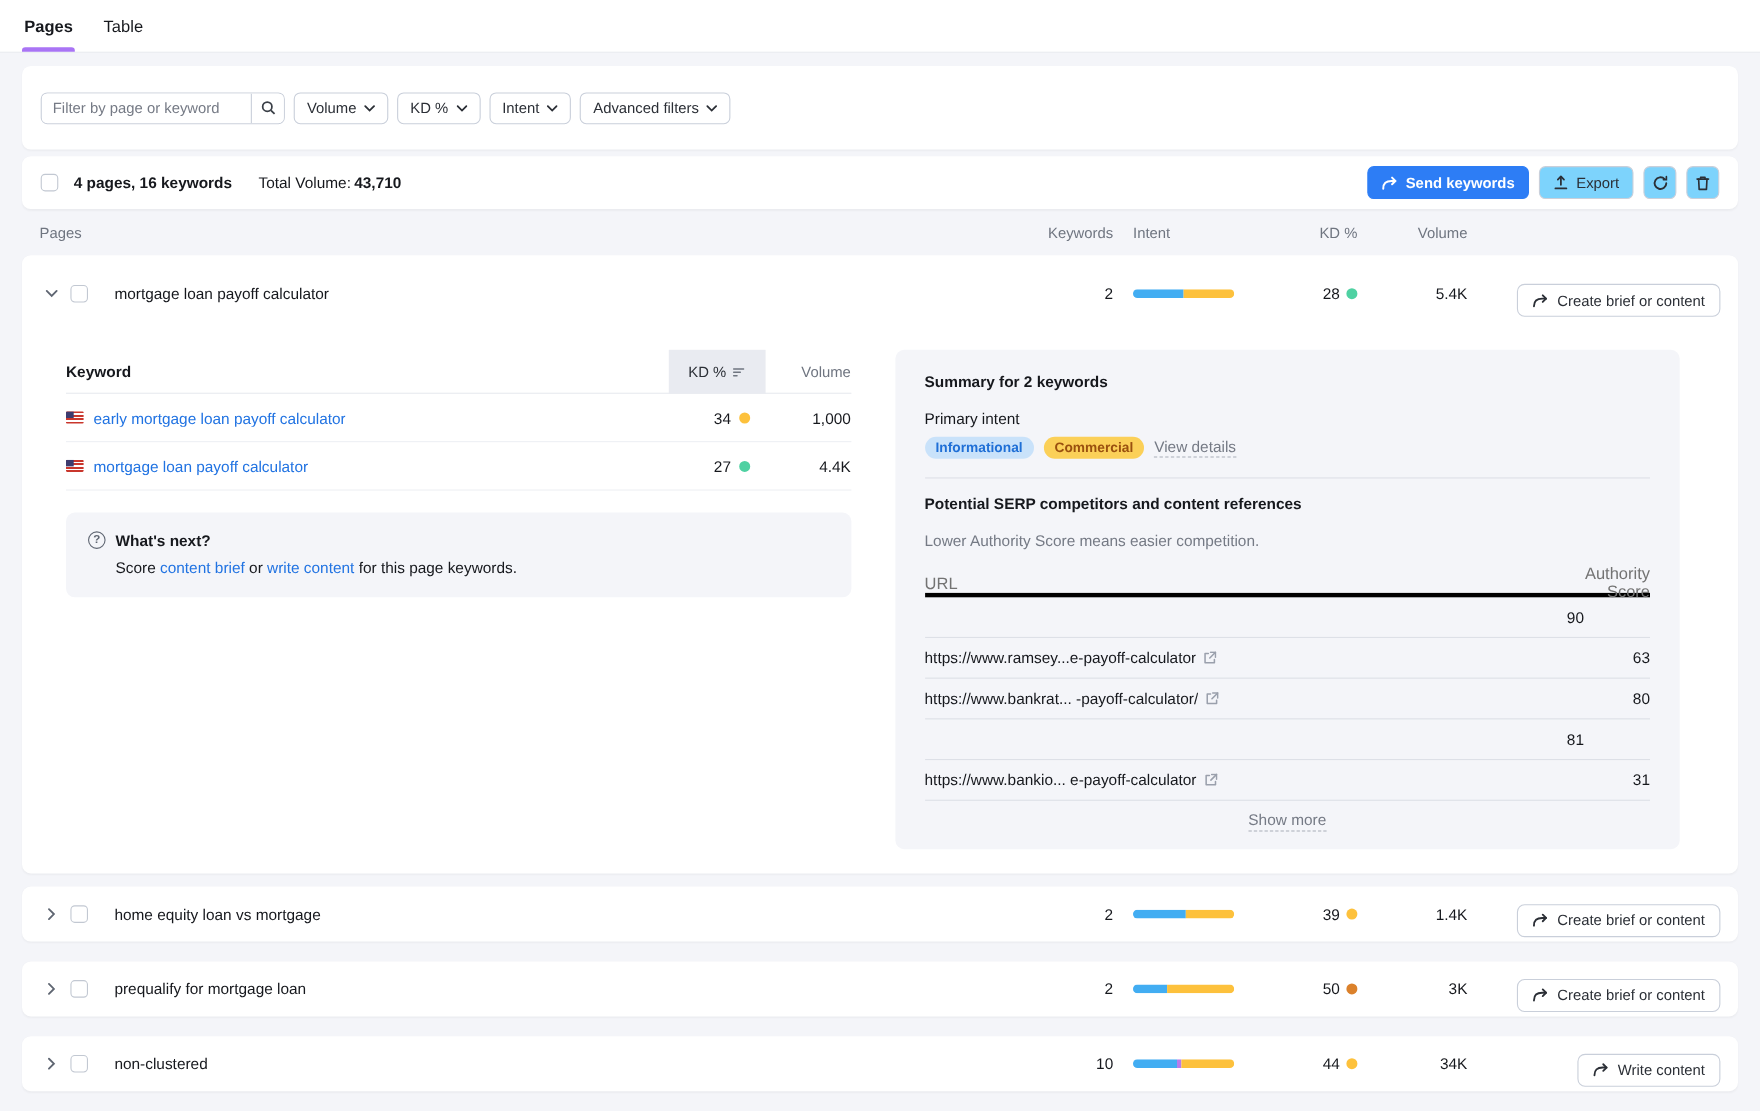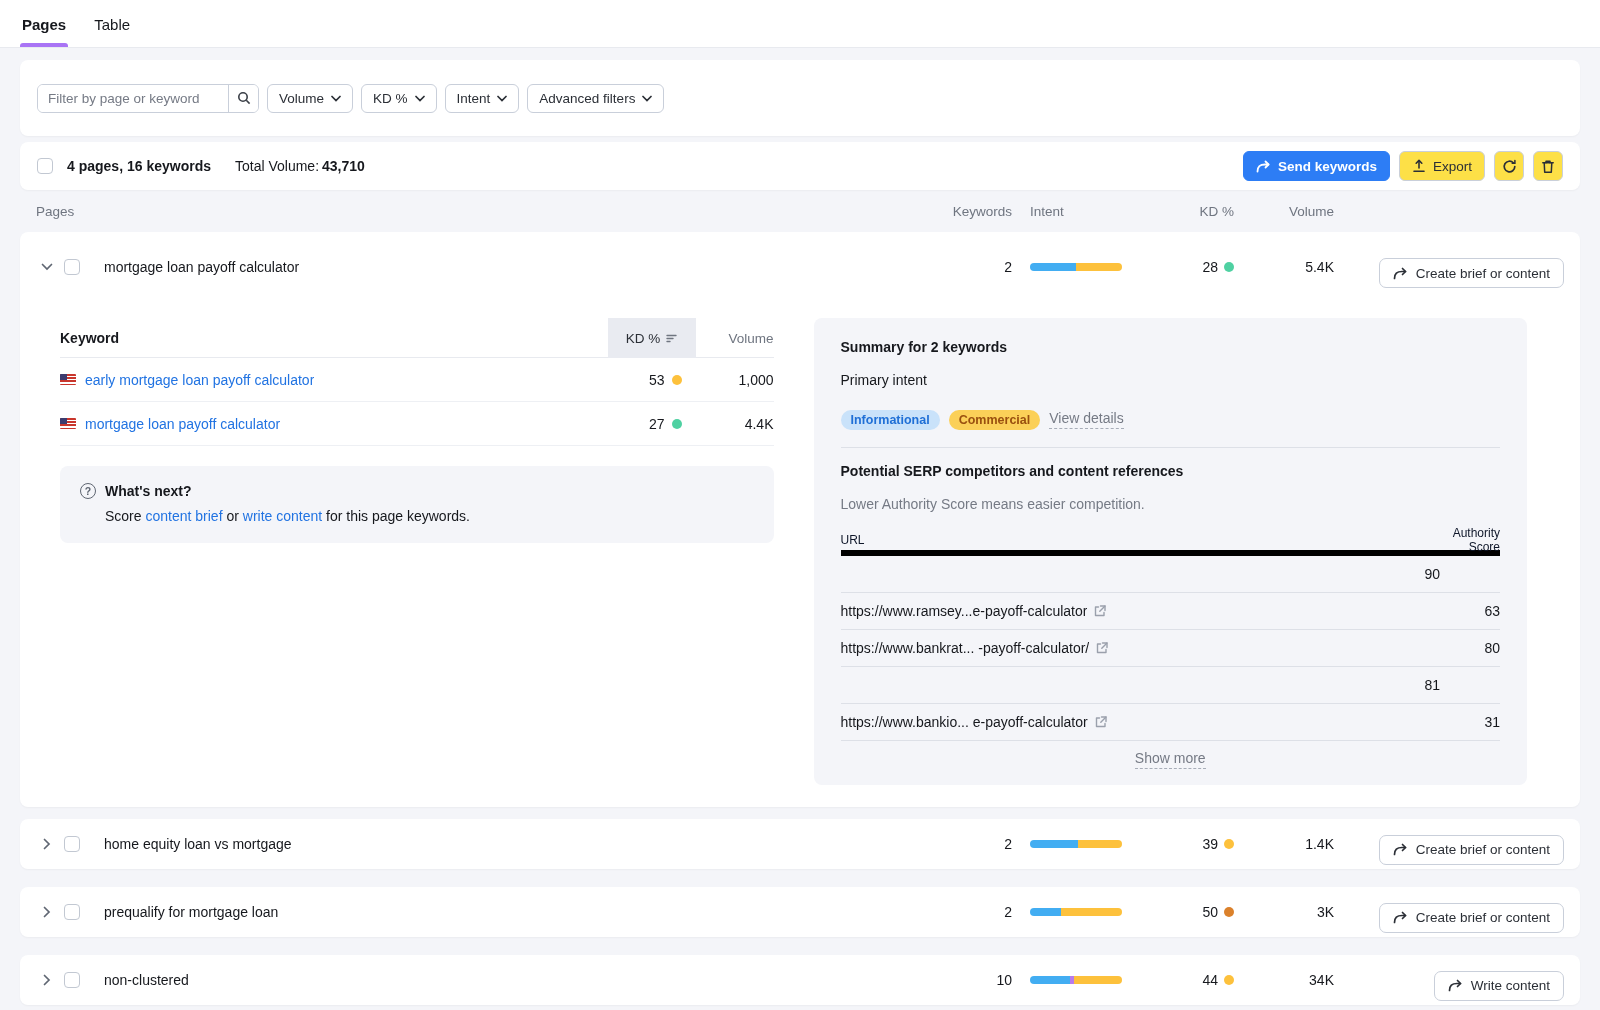--- a/index.html
+++ b/index.html
@@ -25,21 +25,21 @@
   .search-box input::placeholder { color:#757a85; }
   .search-btn { width:30px; display:flex; align-items:center; justify-content:center; border-left:1px solid #c9cfda; background:#fff; cursor:pointer; }
   .dd { height:29px; border:1px solid #c9cfda; border-radius:6px; background:#fff; display:flex; align-items:center; gap:7px; padding:0 11px; font-size:13.5px; color:#2b2f36; cursor:pointer; }
   
   .toolbar-card { margin-top:6px; height:48px; display:flex; align-items:center; padding:0 17px; gap:10px; }
   .chk { width:16px; height:16px; border:1.5px solid #c2c8d2; border-radius:4px; background:#fff; flex:0 0 auto; cursor:pointer; }
   .sel-summary { font-weight:bold; margin-left:4px; }
   .total-vol { margin-left:14px; }
   .total-vol b { margin-left:3px; }
   .toolbar-right { margin-left:auto; display:flex; align-items:center; gap:9px; }
-  .btn { display:flex; align-items:center; gap:7px; height:30px; padding:0 12px; border-radius:6px; font-size:13.5px; cursor:pointer; background:#fde047; border:1px solid #c9cfda; color:#2b2f36; }
+  .btn { display:flex; align-items:center; gap:7px; height:30px; padding:0 12px; border-radius:6px; font-size:13.5px; cursor:pointer; background:#7dd3fc; border:1px solid #c9cfda; color:#2b2f36; }
   .btn-primary { background:#2d7df5; border-color:#2d7df5; color:#fff; font-weight:bold; }
   .btn-icon { width:30px; padding:0; justify-content:center; }
   
   .right-cols { display:grid; grid-template-columns:70px 130px 92px 100px 230px; align-items:center; }
   .col-kw { text-align:right; }
   .col-bar { padding-left:18px; }
   .col-kd { display:flex; justify-content:flex-end; align-items:center; gap:6px; }
   .col-vol { text-align:right; }
   .col-action { display:flex; justify-content:flex-end;margin-top:12px; }
   .list-header { margin:0 20px; height:42px; display:flex; align-items:center; padding:0 16px; color:#6f7580; font-size:13.5px; }
@@ -76,29 +76,29 @@
   
   .whats-next { margin-top:20px; background:#f4f5f9; border-radius:8px; padding:17px 20px 19px; }
   .wn-title-row { display:flex; align-items:center; gap:9px; font-weight:bold; }
   .wn-q { width:16px; height:16px; border:1.4px solid #5f6672; border-radius:50%; display:flex; align-items:center; justify-content:center; font-size:10.5px; font-weight:bold; color:#5f6672; }
   .wn-body { margin:9px 0 0 25px; }
   .inline-link { color:#2173e2; cursor:pointer; }
   
   .summary-panel { background:#f4f5f9; border-radius:8px; padding:21px 27px 14px; }
   .sp-title { font-weight:bold; }
   .sp-intent-label { margin-top:17px; }
-  .sp-badges { margin-top:22px; display:flex; align-items:flex-start; gap:9px; }
+  .sp-badges { margin-top:9px; display:flex; align-items:center; gap:9px; }
   .badge { height:20px; display:flex; align-items:center; padding:0 10px; border-radius:10px; font-size:12.5px; font-weight:bold; cursor:default; }
   .dashed-link { color:#757a85; border-bottom:1px dashed #a7adb8; cursor:pointer; line-height:1.25; }
   .sp-divider { height:1px; background:#dde0e7; margin:17px 0 15px; }
   .sp-comp-title { font-weight:bold; }
   .sp-comp-sub { color:#757a85; margin-top:17px; }
   .url-table { margin-top:14px; }
   .url-grid { display:grid; grid-template-columns:1fr 60px; align-items:center; }
-  .url-head { height:30px; border-bottom:6px solid #000000; color:#0f172a; font-size:12px; }
+  .url-head { height:30px; border-bottom:4px solid #000000; color:#737373; font-size:15px; }
   .uh-score { text-align:right; }
   .url-row { height:37px; border-bottom:1px solid #dde0e7; }
   .url-cell { display:flex; align-items:center; gap:7px; min-width:0; }
   .url-text { white-space:nowrap; overflow:hidden; text-overflow:ellipsis; }
   .url-score { text-align:right; }
   .show-more-row { display:flex; justify-content:center; padding:9px 0 2px; }
   .ext-icon { color:#9aa0ac; display:flex; cursor:pointer; flex:0 0 auto; }
   svg { display:block; }
 </style>
 </head>
@@ -263,21 +263,21 @@
         </div>
         <div class="kh-volume">Volume</div>
       </div>
 
       <div class="kw-grid kw-row">
         <div class="kw-cell-kw">
           <span class="flag"></span>
           <a class="kw-link">early mortgage loan payoff calculator</a>
         </div>
         <div class="kw-kd">
-            <span>53</span>
+            <span>34</span>
             <span class="dot" style="background: rgb(253, 193, 60);"></span>
           </div>
         <div class="kw-vol">1,000</div>
       </div>
 
       <div class="kw-grid kw-row">
         <div class="kw-cell-kw">
           <span class="flag"></span>
           <a class="kw-link">mortgage loan payoff calculator</a>
         </div>

